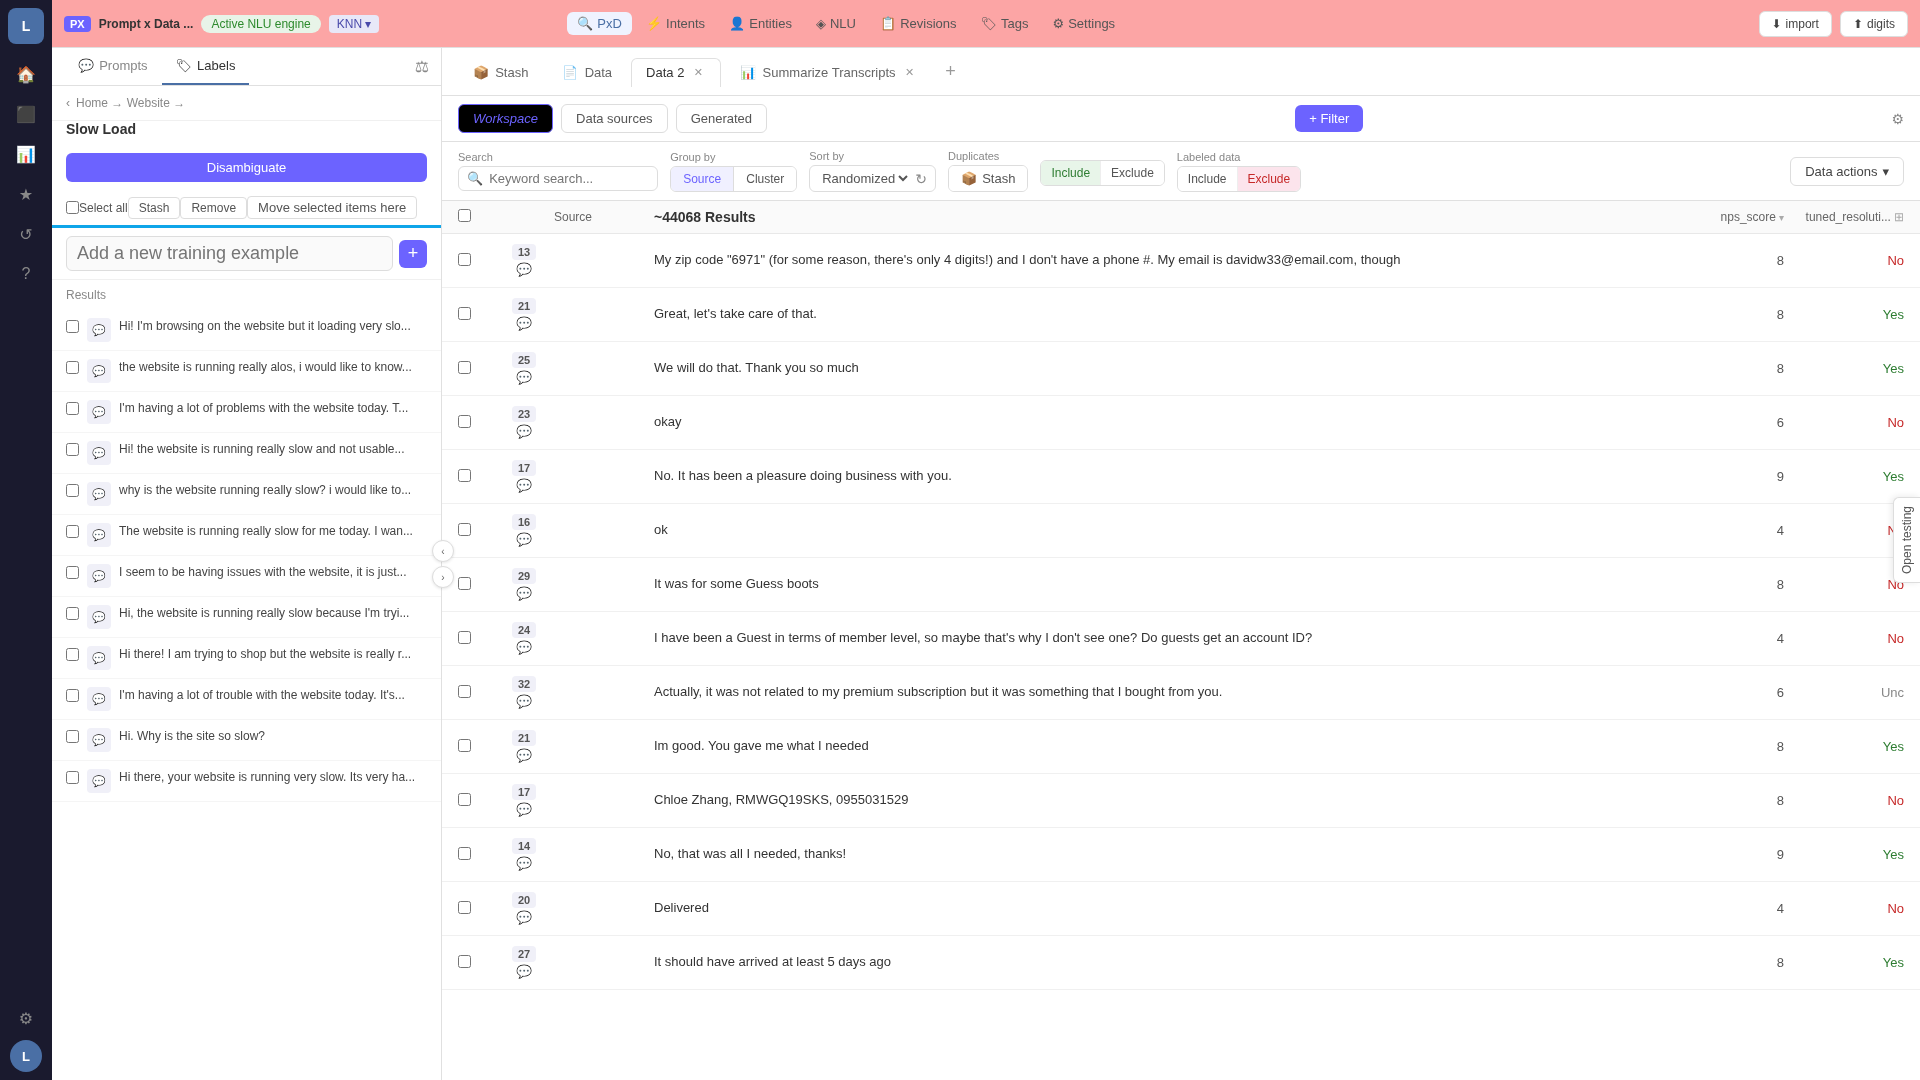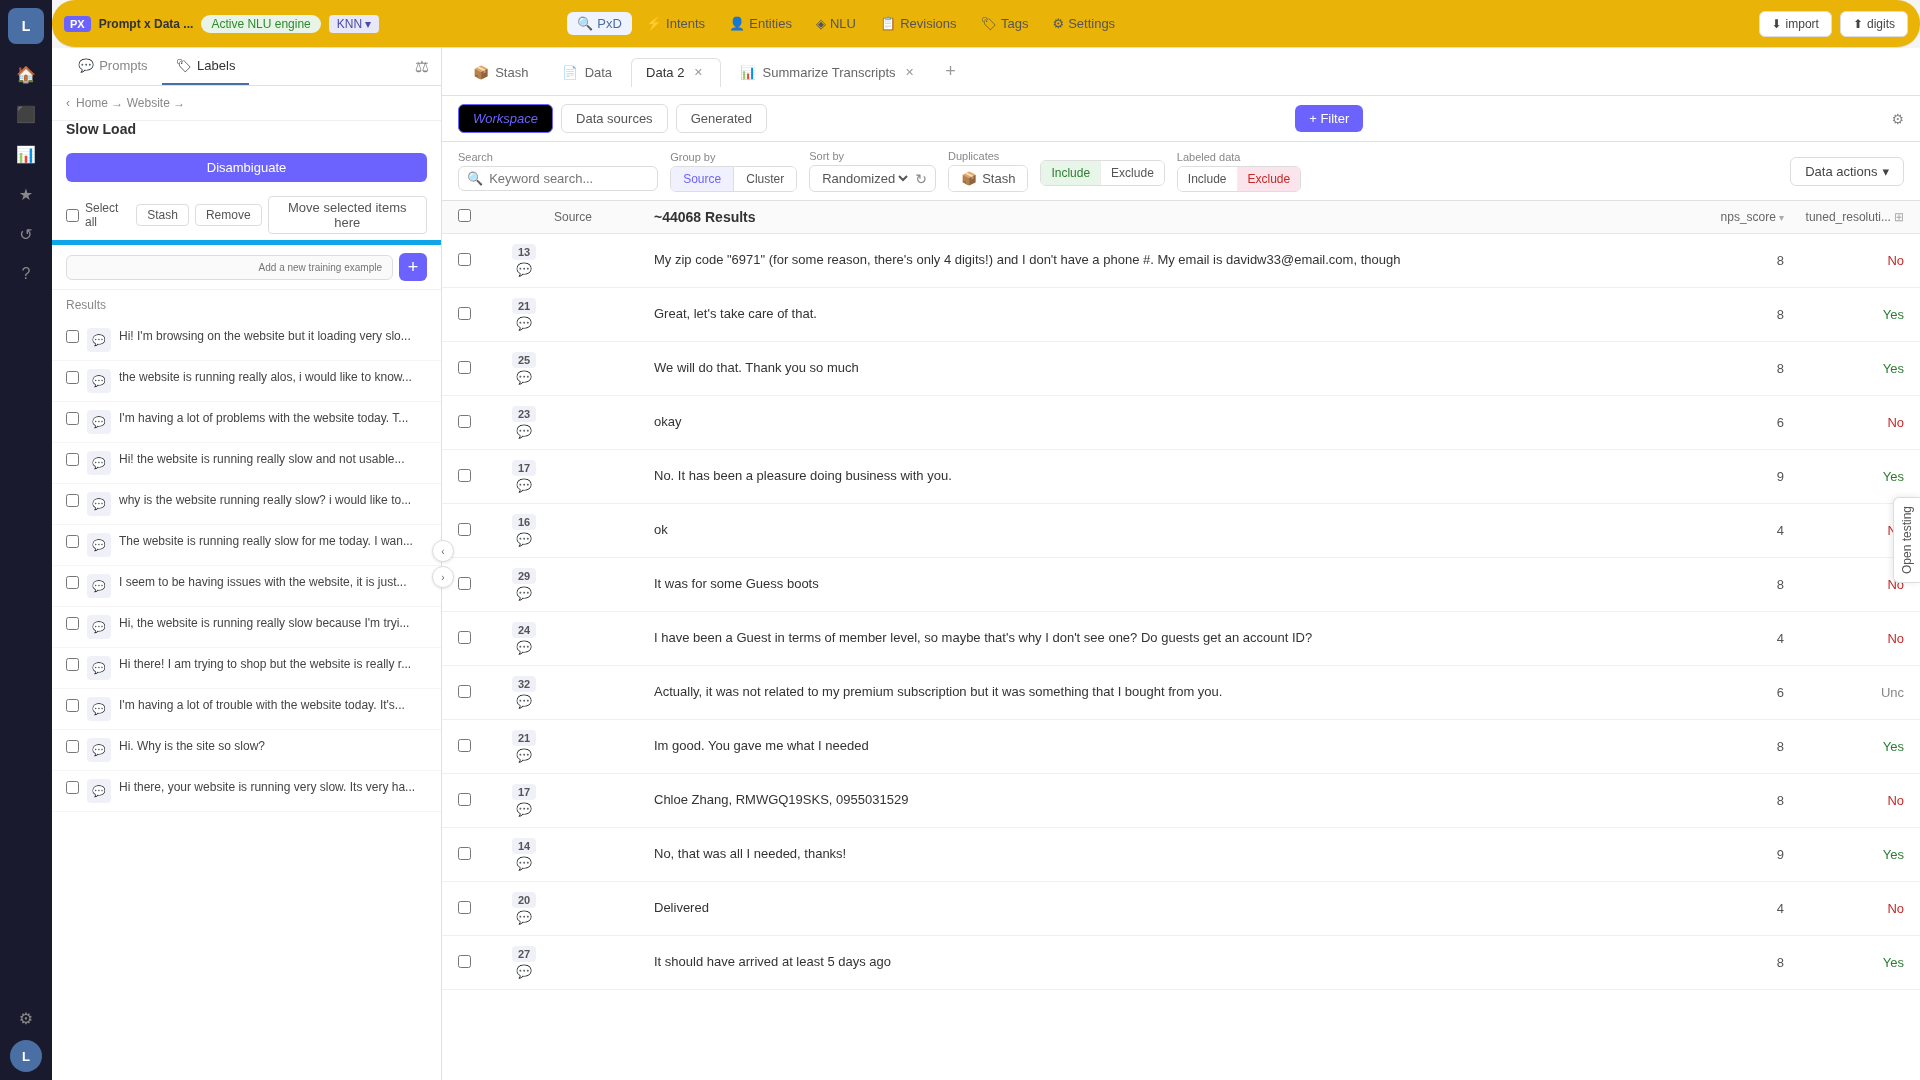--- a/index.html
+++ b/index.html
@@ -11,48 +11,48 @@
     .icon-bar { width: 52px; background: #1a1a2e; display: flex; flex-direction: column; align-items: center; padding: 8px 0; gap: 4px; }
     .icon-bar-logo { width: 36px; height: 36px; background: #4a6fa5; border-radius: 8px; display: flex; align-items: center; justify-content: center; color: white; font-weight: bold; font-size: 14px; margin-bottom: 8px; }
     .icon-bar-item { width: 36px; height: 36px; display: flex; align-items: center; justify-content: center; color: #888; border-radius: 6px; cursor: pointer; font-size: 16px; }
     .icon-bar-item.active { color: #4a9eff; }
     .avatar-circle { width: 32px; height: 32px; background: #4a6fa5; border-radius: 50%; display: flex; align-items: center; justify-content: center; color: white; font-size: 13px; font-weight: bold; }
 
     
     .left-panel { width: 390px; background: #fff; border-right: 1px solid #e0e0e0; display: flex; flex-direction: column; }
 
     
-    .top-bar { height: 48px; background: #eab308; border-bottom: 1px solid #e0e0e0; display: flex; align-items: center; padding: 0 12px; gap: 8px; border-radius: 23px; }
+    .top-bar { height: 48px; background: #fca5a5; border-bottom: 1px solid #e0e0e0; display: flex; align-items: center; padding: 0 12px; gap: 8px; }
     .app-badge { background: #6c63ff; color: white; border-radius: 4px; padding: 2px 6px; font-size: 11px; font-weight: bold; }
     .engine-badge { background: #e8f4e8; color: #2d8a2d; border-radius: 12px; padding: 2px 10px; font-size: 12px; display: flex; align-items: center; gap: 4px; }
     .knn-badge { background: #e8e8f8; color: #4a4aaa; border-radius: 4px; padding: 2px 8px; font-size: 12px; cursor: pointer; display: flex; align-items: center; gap: 3px; }
     .top-bar-nav { display: flex; align-items: center; gap: 4px; margin-left: auto; }
     .nav-btn { display: flex; align-items: center; gap: 4px; padding: 4px 10px; border-radius: 6px; cursor: pointer; font-size: 13px; color: #555; border: none; background: none; }
     .nav-btn.active { background: #eff3ff; color: #4a6fa5; }
     .top-bar-actions { display: flex; align-items: center; gap: 8px; margin-left: auto; }
     .action-btn { display: flex; align-items: center; gap: 4px; padding: 5px 12px; border-radius: 6px; cursor: pointer; font-size: 12px; border: 1px solid #ddd; background: #fff; color: #444; }
 
     
     .left-panel-tabs { display: flex; border-bottom: 1px solid #e0e0e0; padding: 0 12px; }
     .left-tab { padding: 10px 14px; cursor: pointer; font-size: 13px; color: #888; border-bottom: 2px solid transparent; display: flex; align-items: center; gap: 5px; }
     .left-tab.active { color: #333; border-bottom-color: #4a6fa5; font-weight: 500; }
 
     .left-panel-nav { padding: 10px 14px; display: flex; align-items: center; gap: 6px; font-size: 12px; color: #888; border-bottom: 1px solid #f0f0f0; }
     .breadcrumb-title { font-size: 14px; font-weight: 600; color: #333; padding: 0 14px 8px; }
     .disambiguate-btn { margin: 8px 14px; background: #6c63ff; color: white; border: none; padding: 7px 16px; border-radius: 6px; cursor: pointer; font-size: 13px; font-weight: 500; width: calc(100% - 28px); }
 
-    .select-bar { display: flex; align-items: center; gap: 6px; padding: 6px 14px; border-bottom: 5px solid #0ea5e9; }
+    .select-bar { display: flex; align-items: center; padding: 6px 14px; border-bottom: 3px solid #0ea5e9; }
     .select-bar input[type=checkbox] { margin: 0; }
     .select-all-label { font-size: 12px; color: #555; }
     .stash-btn-sm { padding: 3px 10px; border-radius: 4px; border: 1px solid #ddd; background: #fff; font-size: 12px; cursor: pointer; color: #555; }
     .remove-btn-sm { padding: 3px 10px; border-radius: 4px; border: 1px solid #ddd; background: #fff; font-size: 12px; cursor: pointer; color: #555; }
     .move-btn { padding: 3px 10px; border-radius: 4px; border: 1px solid #ddd; background: #fff; font-size: 13px; cursor: pointer; color: #555; }
 
     .add-example-bar { display: flex; align-items: center; padding: 8px 14px; gap: 6px; border-bottom: 1px solid #f0f0f0; }
-    .add-example-input { flex: 1; padding: 6px 10px; border: 1px solid #ddd; border-radius: 6px; font-size: 10px; color: #999; background: #fafafa; text-align: right; }
+    .add-example-input { flex: 1; padding: 6px 10px; border: 1px solid #ddd; border-radius: 6px; font-size: 18px; color: #999; background: #fafafa; }
     .add-btn { width: 28px; height: 28px; background: #6c63ff; color: white; border: none; border-radius: 6px; cursor: pointer; display: flex; align-items: center; justify-content: center; font-size: 18px; flex-shrink: 0; }
 
     .results-label { padding: 8px 14px; font-size: 12px; color: #888; font-weight: 500; }
 
     .left-list { flex: 1; overflow-y: auto; }
     .left-list-item { display: flex; align-items: flex-start; gap: 8px; padding: 8px 14px; border-bottom: 1px solid #f5f5f5; cursor: pointer; }
     .left-list-item input[type=checkbox] { margin-top: 2px; flex-shrink: 0; }
     .item-icon { width: 24px; height: 24px; background: #f0f0f8; border-radius: 4px; display: flex; align-items: center; justify-content: center; flex-shrink: 0; color: #6c63ff; font-size: 11px; }
     .item-text { font-size: 12px; color: #444; line-height: 1.4; overflow: hidden; display: -webkit-box; -webkit-line-clamp: 2; -webkit-box-orient: vertical; }
 

